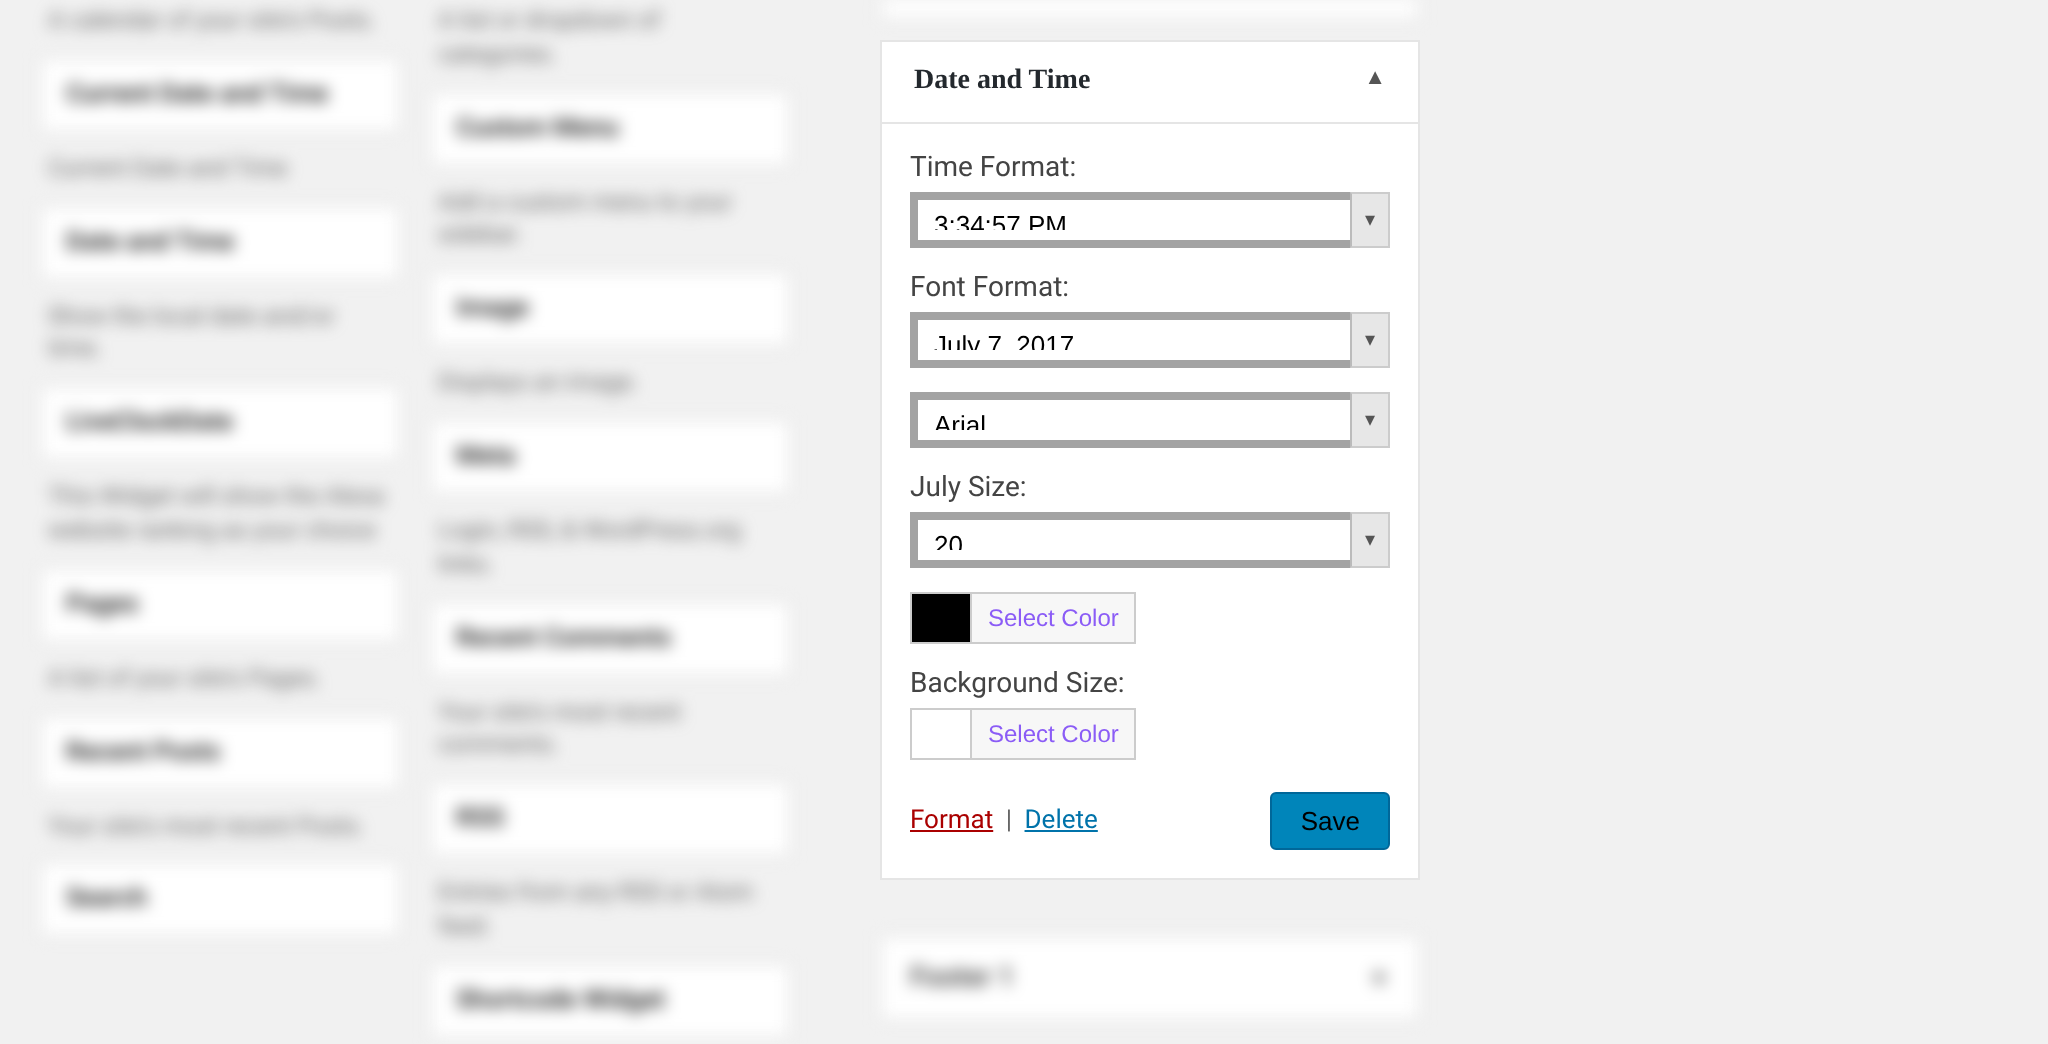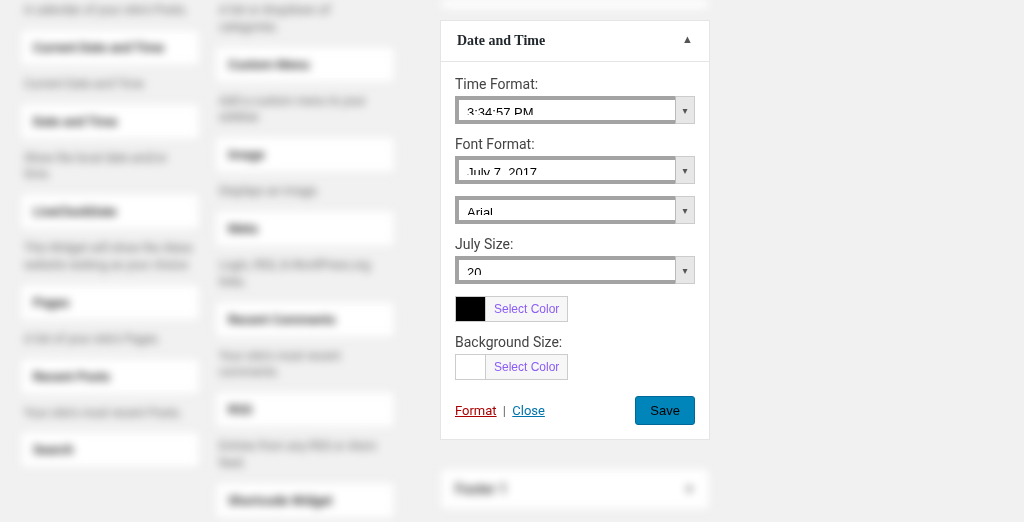--- a/index.html
+++ b/index.html
@@ -281,21 +281,21 @@
         <div class="color-row">
           <div class="swatch white"></div>
           <button class="select-color-btn">Select Color</button>
         </div>
       </div>
 
       <div class="actions-row">
         <div>
           <a class="link-delete">Format</a>
           <span class="pipe">|</span>
-          <a class="link-close">Close</a>
+          <a class="link-close">Delete</a>
         </div>
         <button class="save-btn">Save</button>
       </div>
 
     </div>
   </div>
 
   <div class="footer-panel">
     <span class="footer-title">Footer 1</span>
     <span class="chevron">▼</span>

